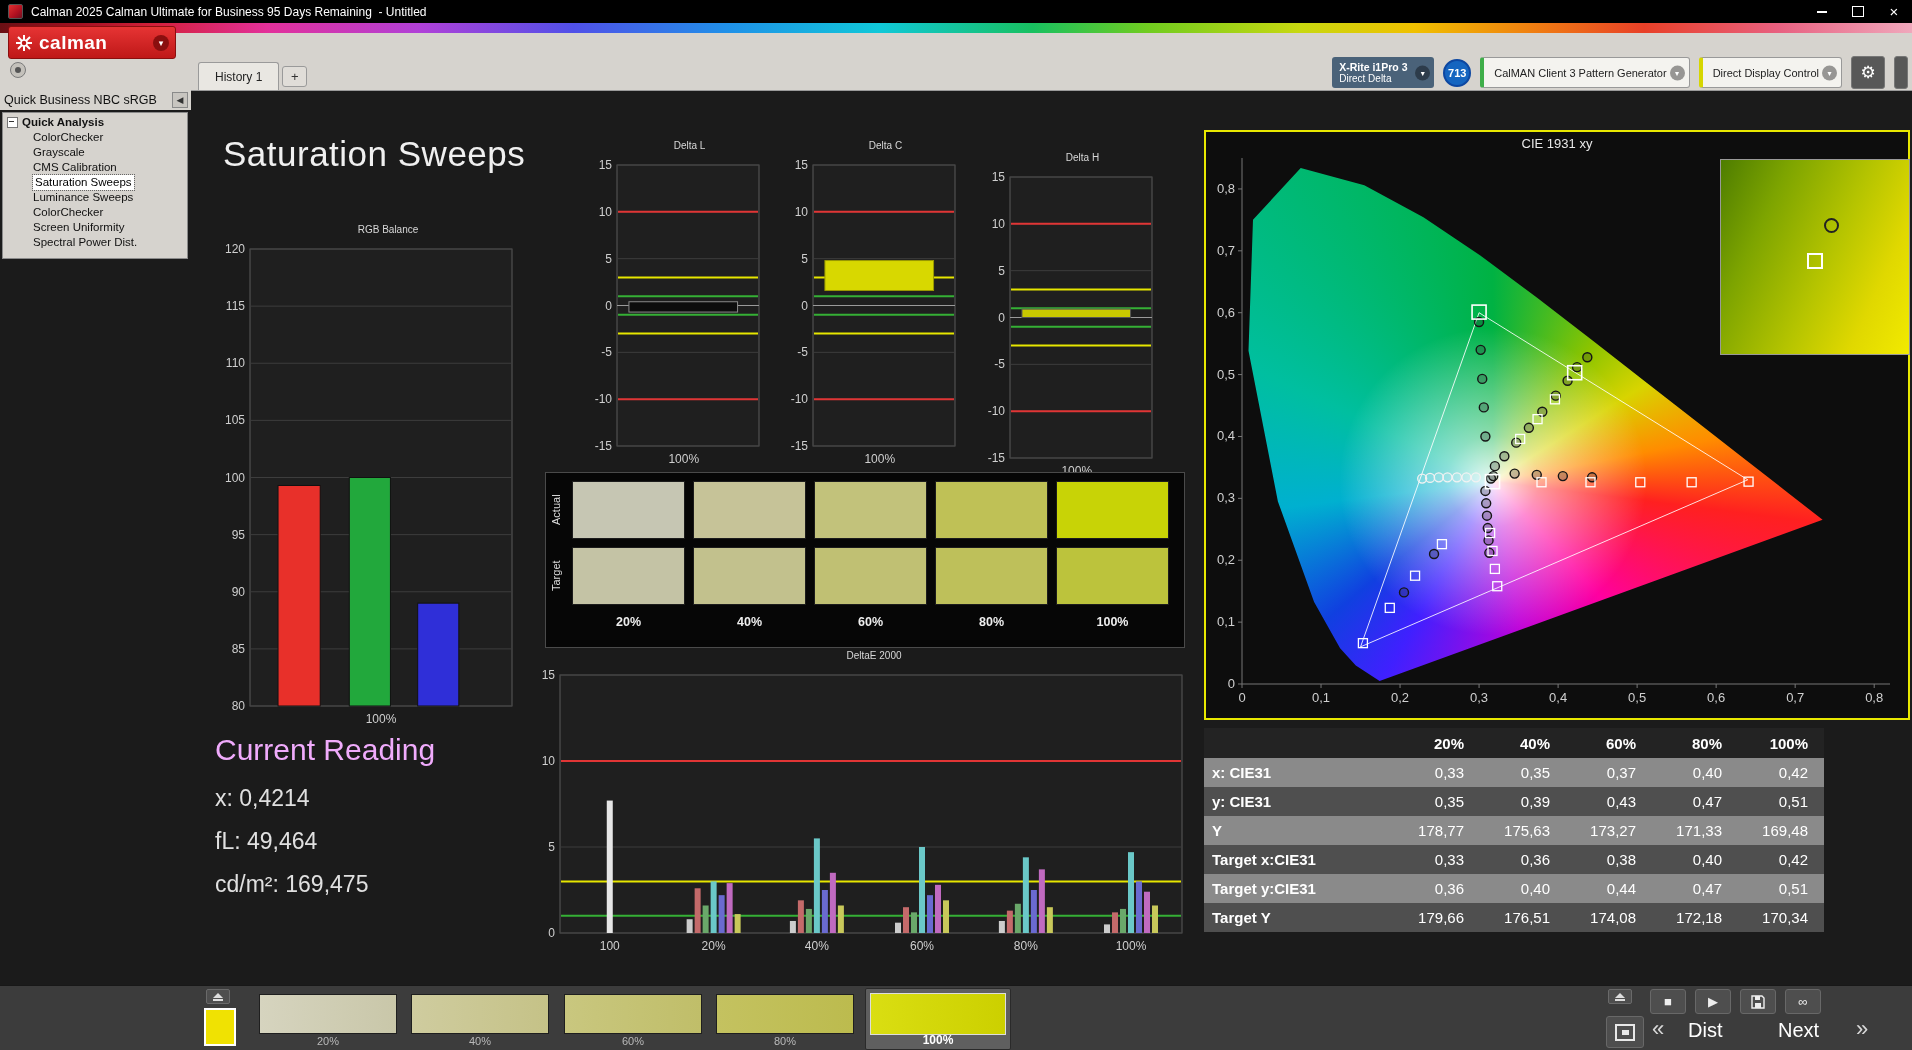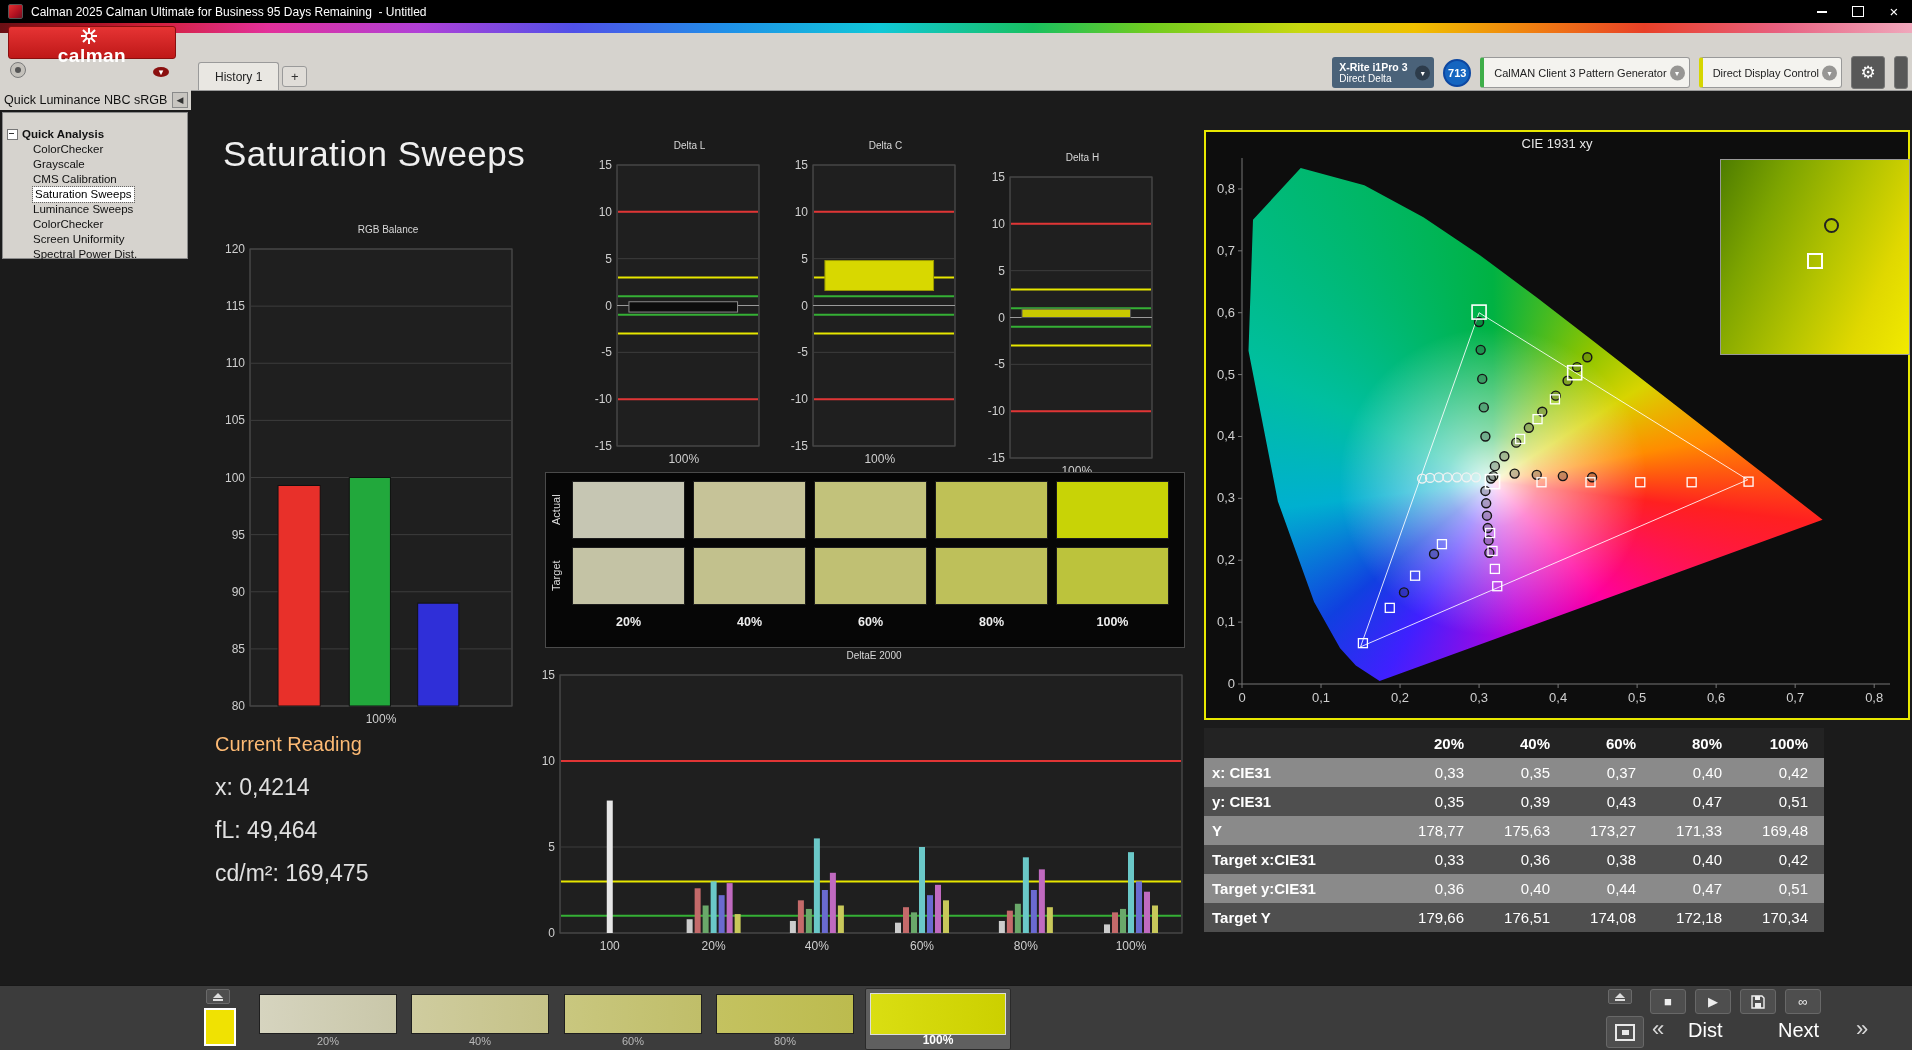--- a/index.html
+++ b/index.html
@@ -25,21 +25,21 @@
   .rainbow{position:absolute;left:0;top:23px;width:100%;height:10px;
     background:linear-gradient(90deg,#6b0f14 0%,#a01020 4%,#d2203a 8%,#e3309a 14%,#b040d8 22%,
       #5050e8 30%,#2090e8 38%,#10c8d8 46%,#18c060 54%,#70cc20 60%,#c8d810 68%,#f0c000 74%,
       #f08010 80%,#e84028 86%,#e86080 93%,#f0a8bc 100%);}
 
   
   .toolbar{position:absolute;left:0;top:33px;width:100%;height:57px;background:#d6d3ce;
            border-bottom:1px solid #9a9a9a;}
   .logo{position:absolute;left:8px;top:-7px;width:168px;height:33px;border-radius:3px;cursor:pointer;
         background:linear-gradient(#e63434,#bf1818);display:flex;align-items:center;padding:0 6px;
-        border:1px solid #8a0f0f;box-sizing:border-box;flex-direction:column;}
+        border:1px solid #8a0f0f;box-sizing:border-box;}
   .logo-star{flex:0 0 auto;margin-right:6px;display:flex;}
   .logo-text{color:#fff;font-size:19px;font-weight:bold;letter-spacing:.5px;}
   .logo-dd{margin-left:auto;width:16px;height:16px;border-radius:50%;background:#8a0f0f;color:#fff;
            font-size:9px;display:flex;align-items:center;justify-content:center;}
   .view-btn{position:absolute;left:10px;top:29px;width:16px;height:16px;border-radius:50%;
             background:#c4c1bb;border:1px solid #7a7a7a;cursor:pointer;display:flex;
             align-items:center;justify-content:center;padding:0;}
   .view-dot{width:6px;height:6px;border-radius:50%;background:#555;}
   .tabs{position:absolute;left:198px;bottom:0;display:flex;align-items:flex-end;}
   .tab{height:27px;padding:0 16px;background:#e9e7e2;border:1px solid #9a9a9a;border-bottom:none;
@@ -64,21 +64,21 @@
   .gear-btn{width:34px;height:33px;background:#585858;border:1px solid #777;border-radius:3px;
             color:#fff;font-size:17px;display:flex;align-items:center;justify-content:center;cursor:pointer;}
   .sliver-btn{width:12px;height:33px;background:#585858;border:1px solid #777;border-radius:3px;cursor:pointer;}
 
   
   .sidebar-header{position:absolute;left:0;top:90px;width:191px;height:20px;background:#d6d3ce;
                   color:#111;font-size:12.5px;line-height:20px;padding-left:4px;box-sizing:border-box;}
   .collapse-btn{position:absolute;right:3px;top:2px;width:16px;height:16px;background:#c8c5c0;
                 border:1px solid #8a8a8a;font-size:9px;color:#333;cursor:pointer;padding:0;}
   .tree-panel{position:absolute;left:2px;top:112px;width:186px;height:147px;background:#d6d3ce;
-              border:1px solid #8a8a8a;box-sizing:border-box;padding-top:14px;}
+              border:1px solid #8a8a8a;box-sizing:border-box;padding-top:2px;}
   .tree-row{height:15px;line-height:15px;font-size:11.5px;color:#111;white-space:nowrap;cursor:pointer;
             display:flex;align-items:center;}
   .tree-row.root{font-weight:bold;padding-left:4px;}
   .tree-row.child{padding-left:30px;}
   .expander{display:inline-block;width:9px;height:9px;border:1px solid #777;background:#fff;
             margin-right:4px;position:relative;}
   .expander::after{content:"";position:absolute;left:1px;top:3px;width:5px;height:1px;background:#333;}
   .tree-label.selected{background:#fff;outline:1px dotted #666;color:#000;padding:0 2px;}
 
   
@@ -99,21 +99,21 @@
   .swatch-panel{position:absolute;left:545px;top:472px;width:640px;height:176px;background:#060606;
                 border:1px solid #4a4a4a;box-sizing:border-box;}
   .swatch-rowlabel{position:absolute;left:4px;width:14px;color:#ddd;font-size:11px;
                    writing-mode:vertical-rl;transform:rotate(180deg);text-align:center;}
   .swatch{position:absolute;width:113px;height:58px;border:1px solid #1c1c1c;box-sizing:border-box;}
   .swatch-collabel{position:absolute;width:113px;text-align:center;top:142px;color:#eee;
                    font-size:12.5px;font-weight:bold;}
 
   
   .current-reading{position:absolute;left:215px;top:733px;color:#e0e0e0;}
-  .cr-title{font-size:20px;color:#fdba74;margin:0 0 10px 0;font-weight:400;}
+  .cr-title{font-size:30px;color:#f0abfc;margin:0 0 10px 0;font-weight:400;}
   .cr-line{font-size:23px;line-height:43px;}
 
   
   .cie-panel{position:absolute;left:1204px;top:130px;width:706px;height:590px;background:#0d0d0d;
              border:2px solid #e8e800;box-sizing:border-box;}
   .cie-title{position:absolute;left:0;top:4px;width:100%;text-align:center;font-size:13px;color:#e8e8e8;}
   #cie-horseshoe{position:absolute;left:36px;top:26px;width:648px;height:526px;
     background:
       radial-gradient(circle at 38.7% 61.5%, rgba(255,255,255,.92) 0%, rgba(255,255,255,.55) 9%, rgba(255,255,255,0) 30%),
       conic-gradient(from 0deg at 38.7% 61.5%,
@@ -225,21 +225,21 @@
         <span class="dd-circle">▾</span>
       </button>
       <button class="gear-btn">
           <span>⚙</span>
         </button>
       <button class="sliver-btn"></button>
     </div>
   </div>
 
   <div class="sidebar-header">
-    <span>Quick Luminance NBC sRGB</span>
+    <span>Quick Business NBC sRGB</span>
     <button class="collapse-btn">◀</button>
   </div>
   <div class="tree-panel" id="tree">
       <div class="tree-row root">
         <span class="expander"></span>
         <span>Quick Analysis</span>
       </div>
       <div class="tree-row child">
         <span class="tree-label">ColorChecker</span>
       </div>

